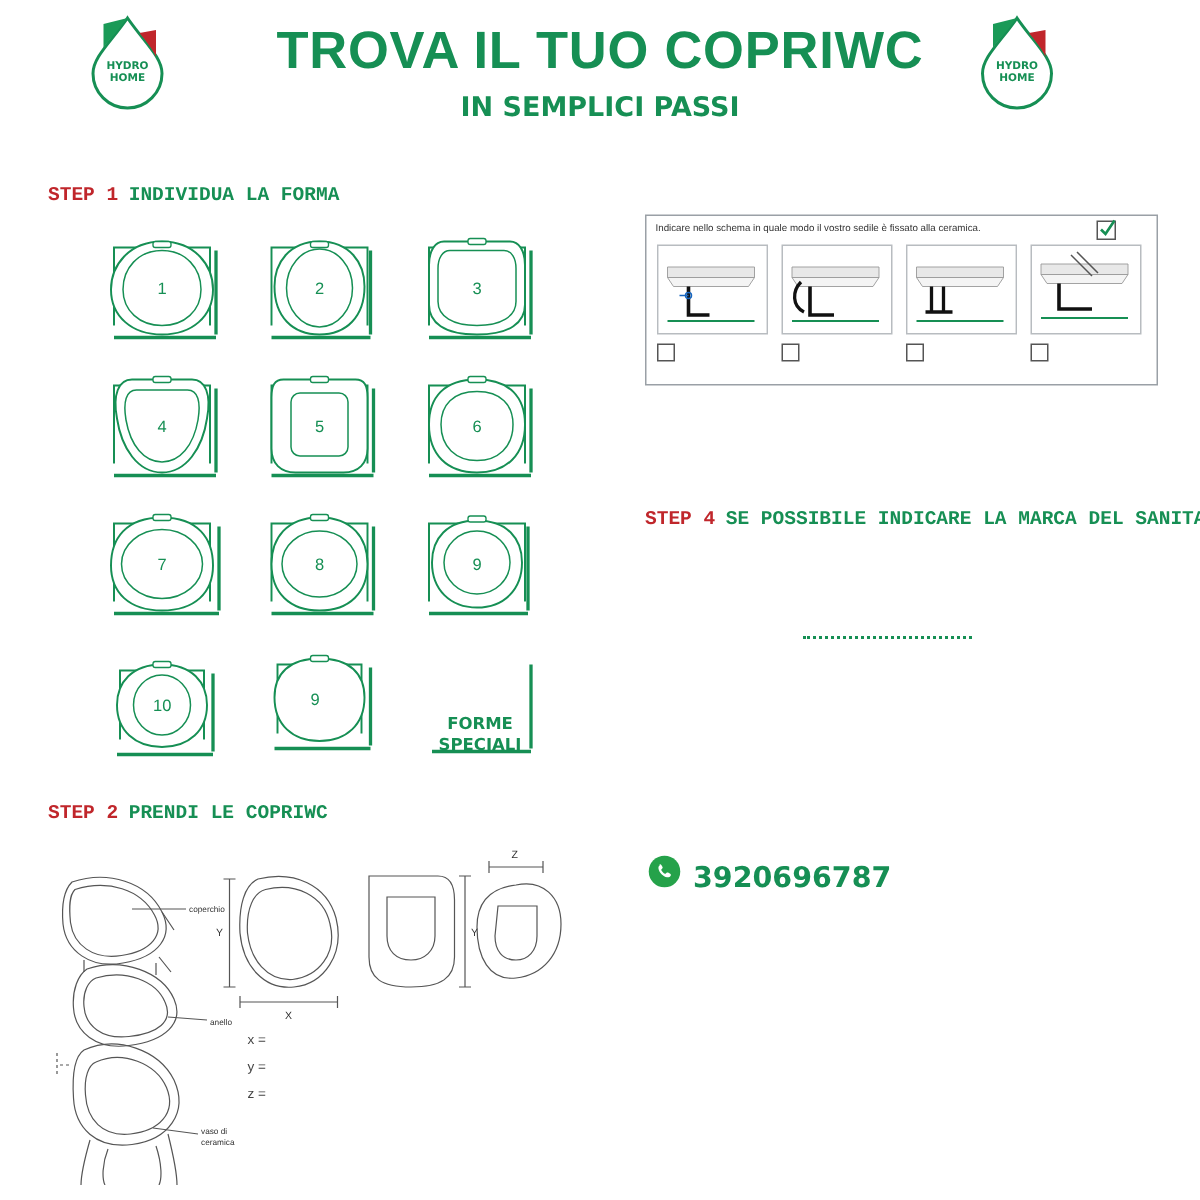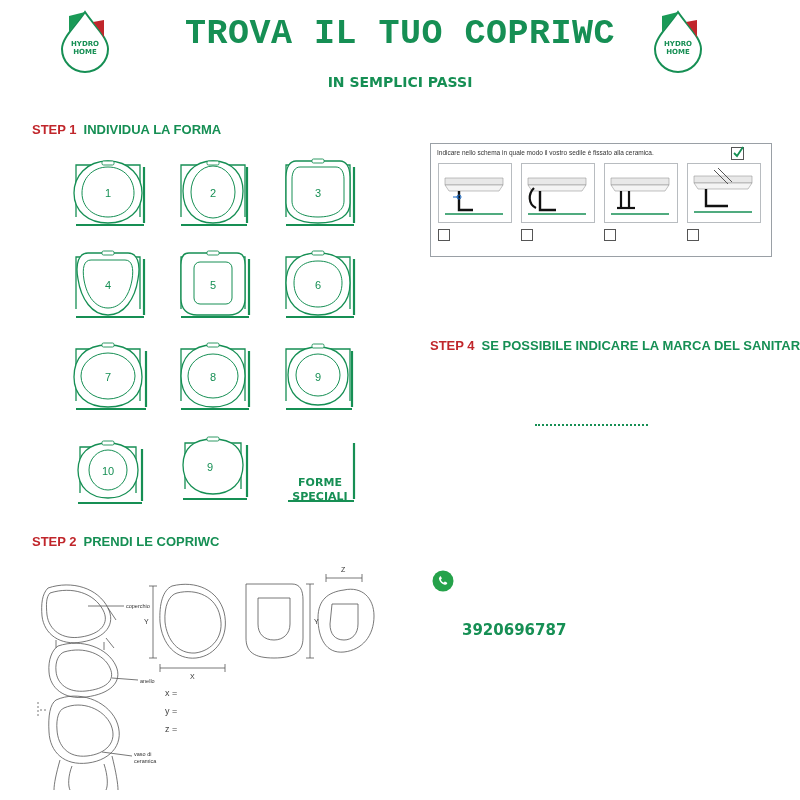--- a/index.html
+++ b/index.html
@@ -39,41 +39,41 @@
   .main-title {
     position: absolute;
     top: 14px;
     left: 0;
     width: 800px;
     text-align: center;
     font-size: 35px;
     font-weight: bold;
     letter-spacing: 0.5px;
     color: #168f54;
-    font-family: Liberation Mono, monospace;
+    font-family: Liberation Sans, sans-serif;
   }
   .sub-title {
     position: absolute;
-    top: 74px;
+    top: 61px;
     left: 0;
     width: 800px;
     text-align: center;
-    font-size: 14px;
+    font-size: 18px;
     font-weight: bold;
     color: #168f54;
     font-family: "DejaVu Sans", sans-serif;
   }
 
   
   .step-head {
     position: absolute;
     font-size: 13px;
     font-weight: bold;
     white-space: nowrap;
-    font-family: Liberation Sans, sans-serif;
+    font-family: Liberation Mono, monospace;
   }
   .step-num { color: #c0262b; }
   .step-txt { color: #168f54; margin-left: 7px; }
 
   
   .shapes-grid {
     position: absolute;
     left: 30px;
     top: 145px;
     width: 330px;
@@ -184,25 +184,24 @@
     position: absolute;
     left: 432px;
     top: 570px;
     width: 22px;
     height: 22px;
   }
   .phone-num {
     position: absolute;
     left: 462px;
     top: 574px;
-    font-size: 15px;
+    font-size: 19px;
     font-weight: bold;
     color: #168f54;
     font-family: "DejaVu Sans", sans-serif;
-    margin-top: 47px;
   }
 </style>
 </head>
 <body>
 
 <div class="page">
 
   <div class="header">
 
     <div class="logo left">

